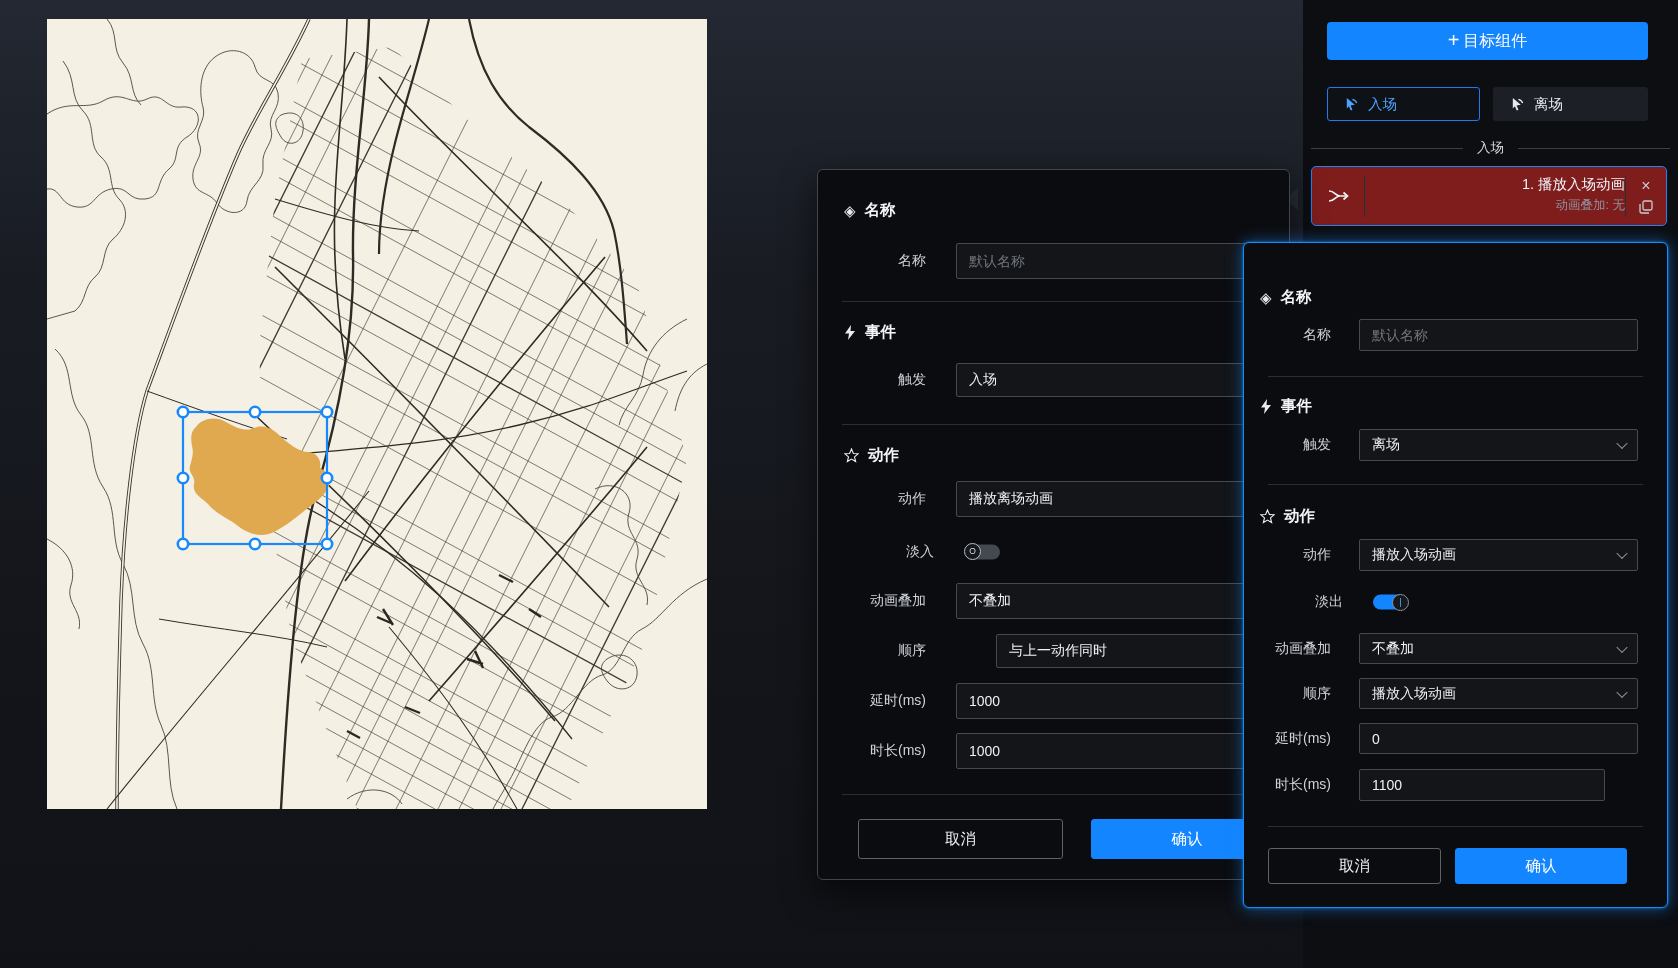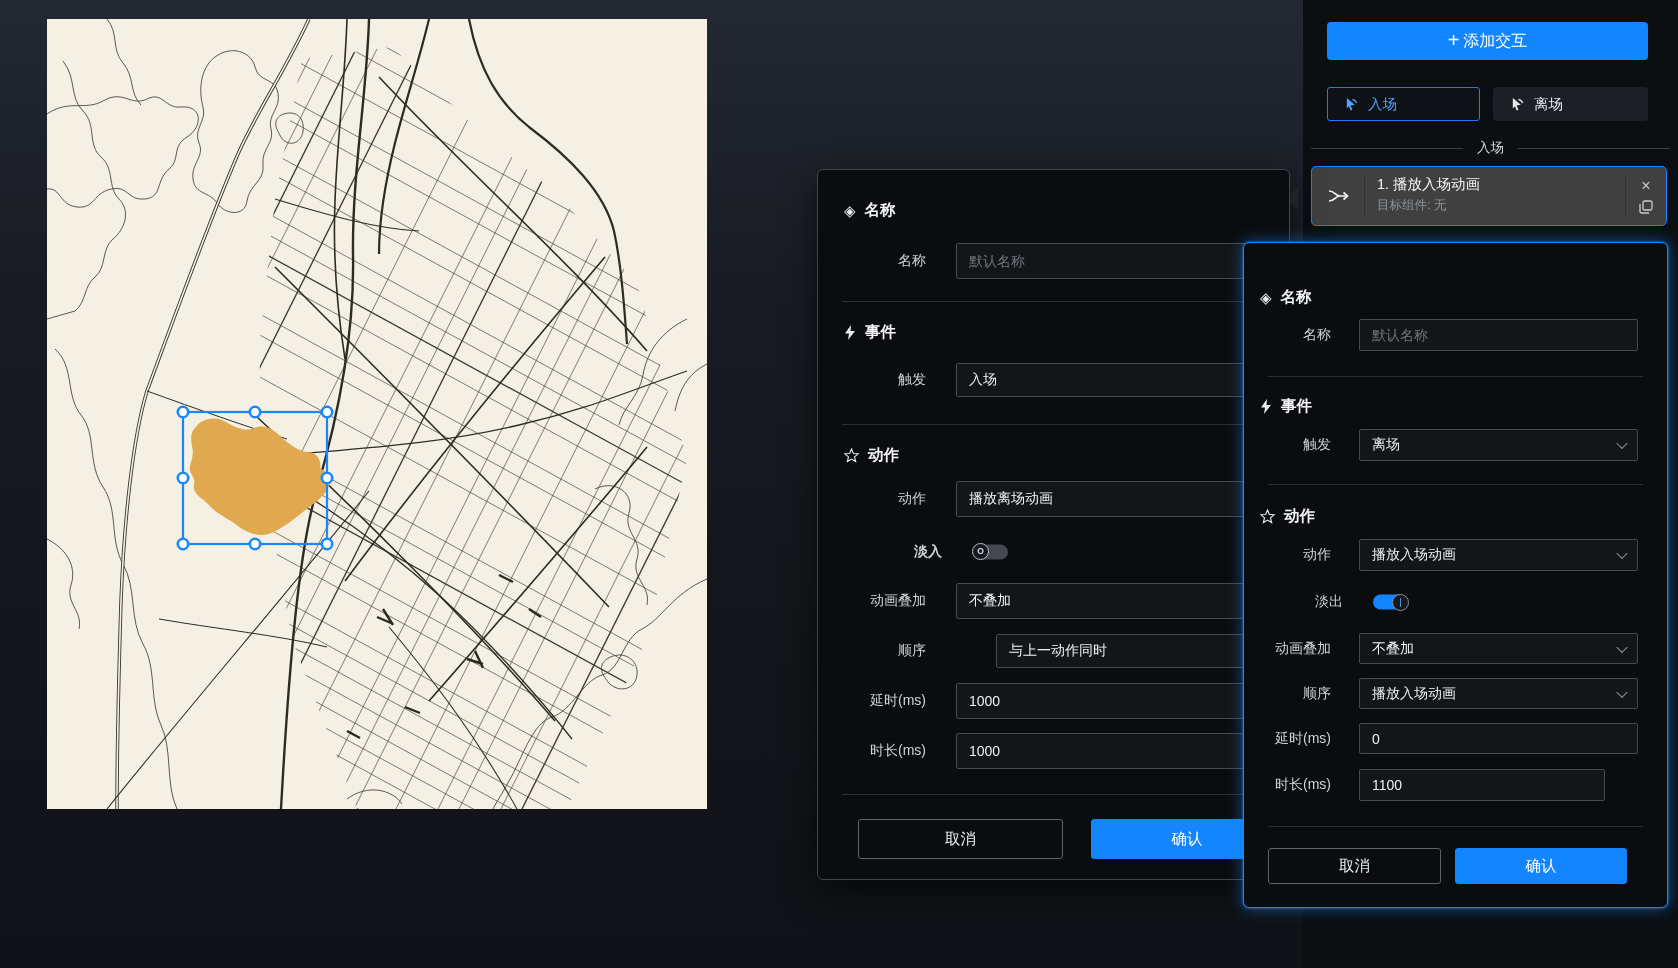--- a/index.html
+++ b/index.html
@@ -22,22 +22,22 @@
     font-family:inherit;}
   .add-btn .plus{font-size:20px;font-weight:300;line-height:1;position:relative;top:-1px;}
   .tab{position:absolute;top:87px;height:34px;border-radius:3px;display:flex;align-items:center;gap:9px;
     padding:0 0 0 16px;font-size:14.5px;box-sizing:border-box;cursor:pointer;}
   .tab.enter{left:24px;width:153px;background:#0e1217;border:1px solid #1d7af0;color:#4da3ff;}
   .tab.leave{left:190px;width:155px;background:#1c1f25;border:1px solid #1c1f25;color:#e6e9ee;}
   .tab svg{flex:0 0 auto}
   .group-divider{position:absolute;left:8px;top:139px;width:359px;display:flex;align-items:center;gap:14px;
     color:#d6dade;font-size:13.5px;}
   .group-divider:before,.group-divider:after{content:"";flex:1;height:1px;background:#3a3f47;}
-  .interaction-card{position:absolute;left:8px;top:166px;width:356px;height:60px;background:#404040;
-    border:1.5px solid #1d82fb;border-radius:5px;box-sizing:border-box;display:flex;align-items:stretch;cursor:pointer;}
+  .interaction-card{position:absolute;left:8px;top:166px;width:356px;height:60px;background:#7f1d1d;
+    border:1.5px solid #1d82fb;border-radius:5px;box-sizing:border-box;display:flex;align-items:stretch;cursor:pointer;text-align:right;}
   .card-iconbox{flex:0 0 52px;display:flex;align-items:center;justify-content:center;}
   .card-sep{width:1px;background:#2b3038;margin:8px 0;}
   .card-text{flex:1;padding:8px 0 0 12px;}
   .card-title{color:#f2f4f8;font-size:14.5px;}
   .card-sub{color:#8d939c;font-size:12.5px;margin-top:3px;}
   .card-actions{flex:0 0 40px;display:flex;flex-direction:column;align-items:center;justify-content:center;gap:6px;}
   .card-actions .x{color:#c7ccd3;font-size:16px;line-height:1;cursor:pointer;}
   .card-actions svg{cursor:pointer}
 
   
@@ -225,21 +225,21 @@
           </g>
         </g>
       </svg>
     </div>
     <div id="collapse-arrow"></div>
   </div>
 
   <div id="sidebar">
     <button class="add-btn">
       <span class="plus">+</span>
-      <span>添加交互</span>
+      <span>目标组件</span>
     </button>
 
     <div class="tab enter">
       <svg width="15" height="15" viewBox="0 0 16 16">
         <path d="M3,1 L11.5,8.2 L7,9 L9,13.6 L7.2,14.4 L5.2,9.8 L3,12.2 Z" fill="#4da3ff"></path>
         <path d="M9,2.5 A6,6 0 0 1 13.5,6.5" stroke="#4da3ff" stroke-width="1.3" fill="none"></path>
       </svg>
       <span>入场</span>
     </div>
     <div class="tab leave">
@@ -257,21 +257,21 @@
     <div class="interaction-card">
       <div class="card-iconbox">
         <svg width="22" height="18" viewBox="0 0 22 18">
           <path d="M2,4 C8,4 8,9 13,9 M2,14 C8,14 8,9 13,9 M13,9 L19,9" stroke="#f0f2f6" stroke-width="1.7" fill="none"></path>
           <path d="M16.5,5.5 L20.5,9 L16.5,12.5" stroke="#f0f2f6" stroke-width="1.7" fill="none"></path>
         </svg>
       </div>
       <div class="card-sep"></div>
       <div class="card-text">
         <div class="card-title">1. 播放入场动画</div>
-        <div class="card-sub">目标组件: 无</div>
+        <div class="card-sub">动画叠加: 无</div>
       </div>
       <div class="card-sep"></div>
       <div class="card-actions">
         <span class="x">×</span>
         <svg width="14" height="14" viewBox="0 0 14 14">
           <rect x="4" y="1" width="9" height="9" rx="1.5" fill="none" stroke="#c7ccd3" stroke-width="1.3"></rect>
           <path d="M10,13 L2.5,13 A1.5,1.5 0 0 1 1,11.5 L1,4" fill="none" stroke="#c7ccd3" stroke-width="1.3"></path>
         </svg>
       </div>
     </div>
@@ -313,21 +313,21 @@
       </span>
       <span>动作</span>
     </div>
     <div class="row" style="left:0;top:311px;height:36px;width:473px;">
       <span class="lbl" style="left:0;width:108px;">动作</span>
       <div class="field" style="left:138px;width:315px;">
         <span>播放离场动画</span>
         <i class="chev"></i>
       </div>
     </div>
-    <div class="row" style="left:16px;top:365px;height:33px;width:473px;font-weight:bold;">
+    <div class="row" style="left:8px;top:365px;height:33px;width:473px;">
       <span class="lbl" style="left:0;width:108px;">淡入</span>
       <div class="switch" style="left:140px;">
         <span class="knob">O</span>
       </div>
     </div>
     <div class="row" style="left:0;top:413px;height:36px;width:473px;">
       <span class="lbl" style="left:0;width:108px;">动画叠加</span>
       <div class="field" style="left:138px;width:315px;">
         <span>不叠加</span>
         <i class="chev"></i>

